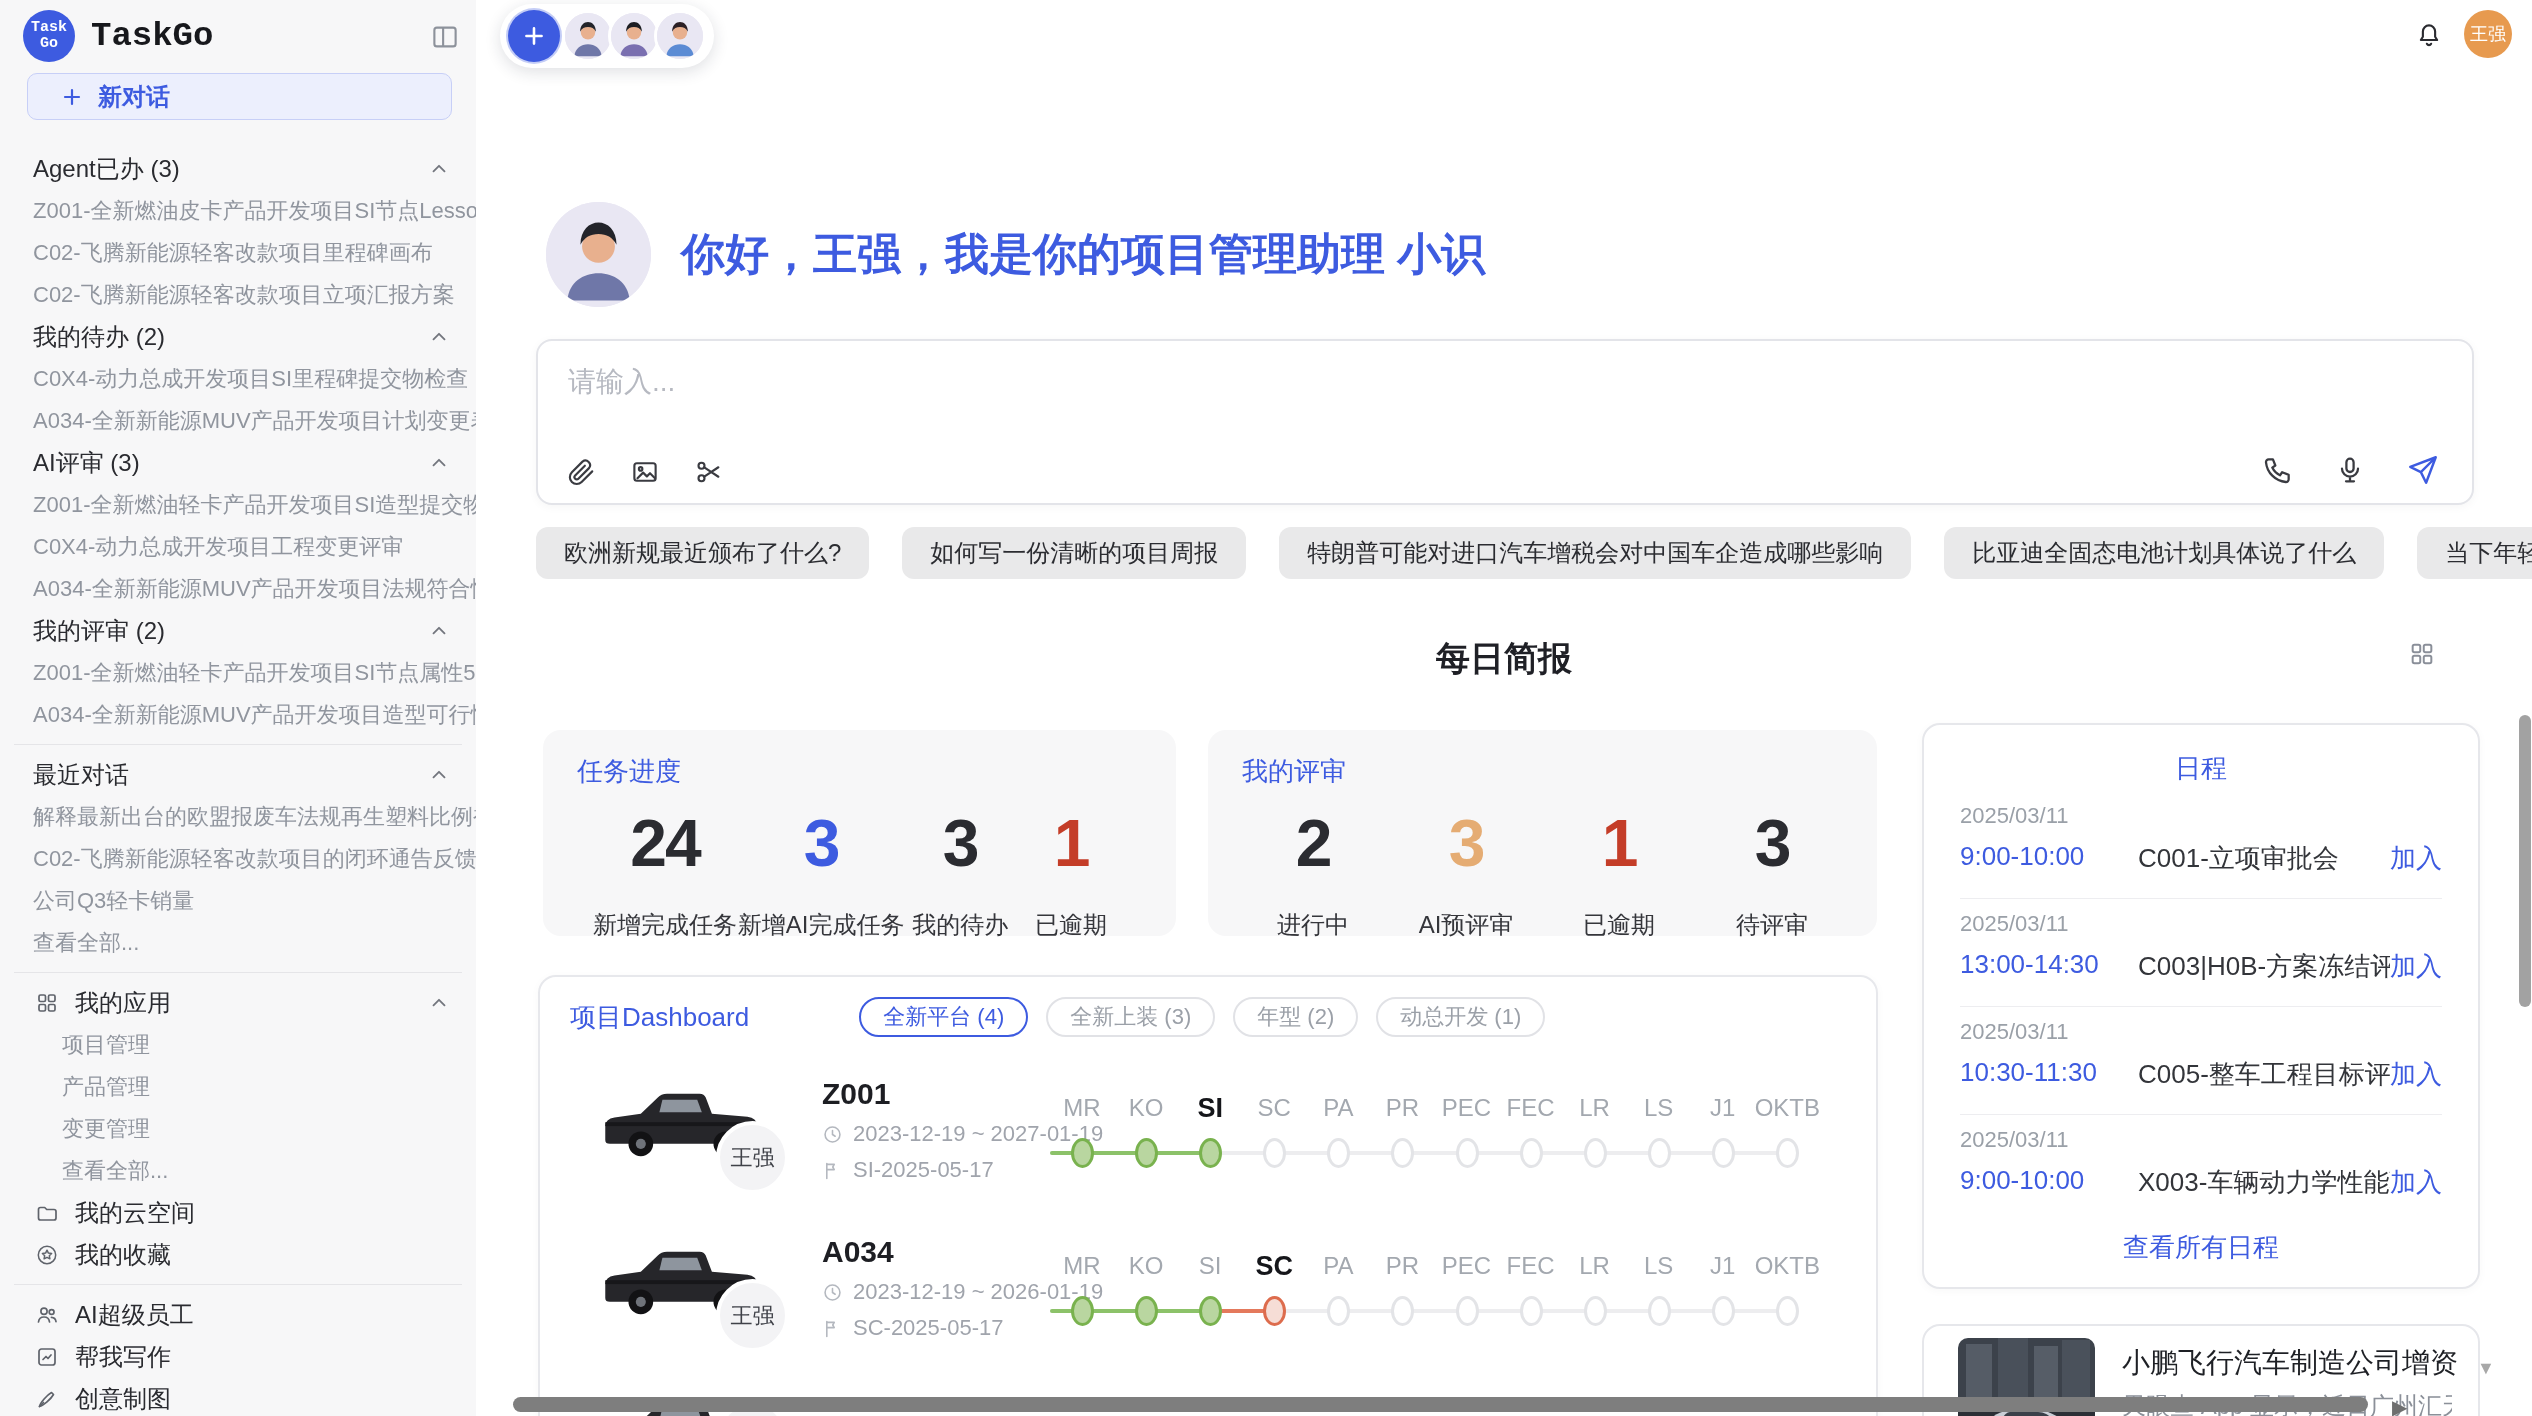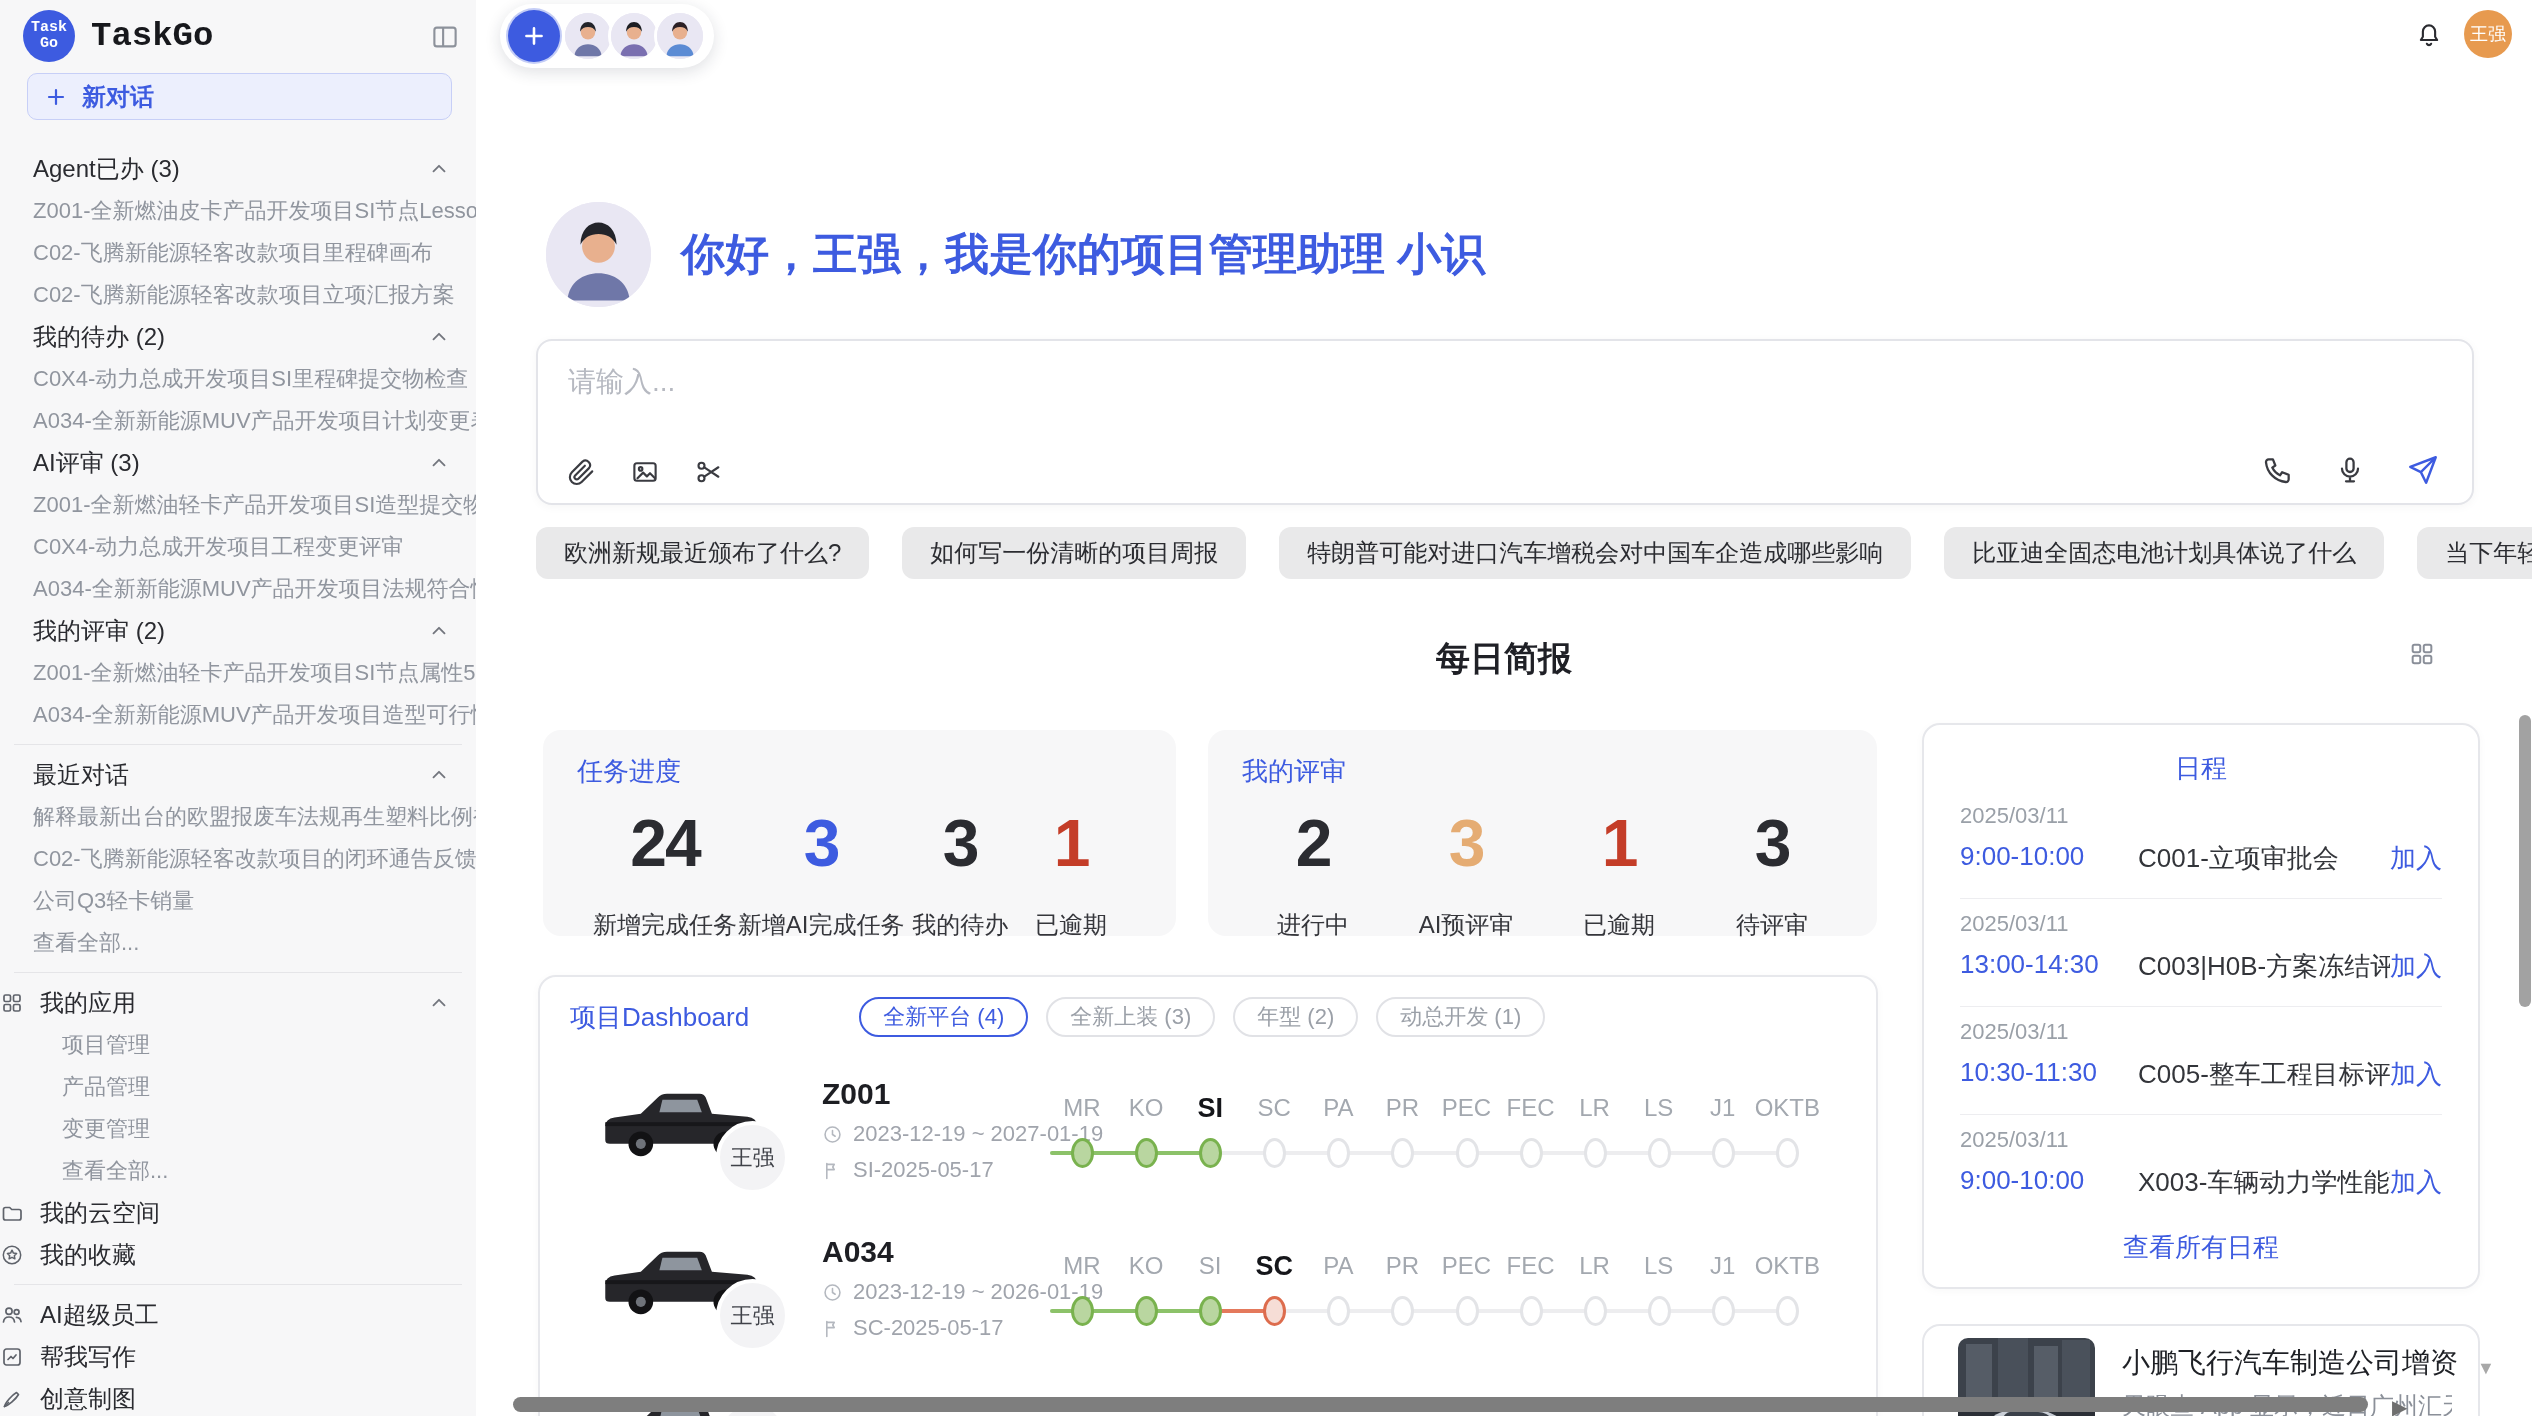--- a/index.html
+++ b/index.html
@@ -7,29 +7,29 @@
   *{box-sizing:border-box;}
   svg{display:block;}
   
   #sidebar{position:absolute;left:0;top:0;width:476px;height:1416px;background:#f7f7f8;}
   #logo-row{position:absolute;left:23px;top:10px;display:flex;align-items:center;gap:16px;font-family:Liberation Mono, monospace;}
   #logo-badge{width:52px;height:52px;border-radius:50%;background:#3d5be0;color:#fff;display:flex;flex-direction:column;
     align-items:center;justify-content:center;font-size:15px;line-height:16px;font-weight:600;}
   #logo-title{font-size:34px;font-weight:700;color:#17181c;}
   #collapse-btn{position:absolute;left:430px;top:22px;color:#8d929b;cursor:pointer;}
   #new-chat{position:absolute;left:27px;top:73px;width:425px;height:47px;border:1px solid #c7cff7;background:#eceffd;
-    border-radius:10px;display:flex;align-items:center;gap:14px;padding:0 16px;color:#3d5be0;font-size:24px;font-weight:600;cursor:pointer;}
+    border-radius:10px;display:flex;align-items:center;gap:14px;padding:0 32px;color:#3d5be0;font-size:24px;font-weight:600;cursor:pointer;}
   #side-list{position:absolute;left:0;top:148px;width:476px;}
   .side-header{height:42px;line-height:42px;padding:0 26px 0 33px;font-size:24px;font-weight:500;color:#2a2b30;
     display:flex;align-items:center;white-space:nowrap;}
   .side-header .sp{flex:1;}
   .side-item{height:42px;line-height:42px;padding-left:33px;font-size:22px;color:#90959e;white-space:nowrap;overflow:hidden;cursor:pointer;}
   .side-sub{padding-left:62px;}
   .side-divider{height:1px;background:#e5e5e8;margin:8px 14px 9px;}
-  .icon-row{height:42px;display:flex;align-items:center;gap:16px;font-size:24px;color:#2a2b30;cursor:pointer;}
+  .icon-row{height:42px;display:flex;align-items:center;gap:16px;padding-left:35px;font-size:24px;color:#2a2b30;cursor:pointer;}
   .icon-row .ic{color:#5f636b;display:flex;}
   .chev{color:#73767e;display:flex;cursor:pointer;}
   
   #topbar-pill{position:absolute;left:500px;top:4px;height:64px;background:#fff;border-radius:32px;
     box-shadow:0 4px 16px rgba(30,35,60,.14);display:flex;align-items:center;padding:0 8px;gap:2px;}
   #plus-btn{width:52px;height:52px;border-radius:50%;background:#3d5be0;color:#fff;display:flex;align-items:center;
     justify-content:center;box-shadow:0 0 0 2px rgba(61,91,224,.30);cursor:pointer;margin-right:8px;}
   .pill-avatar{width:52px;height:52px;border-radius:50%;overflow:hidden;border:3px solid #fff;margin-left:-8px;cursor:pointer;background:#e9e7f3;}
   #bell{position:absolute;left:2414px;top:20px;color:#2a2b30;cursor:pointer;}
   #user-avatar{position:absolute;left:2464px;top:10px;width:48px;height:48px;border-radius:50%;background:#e79a4f;

